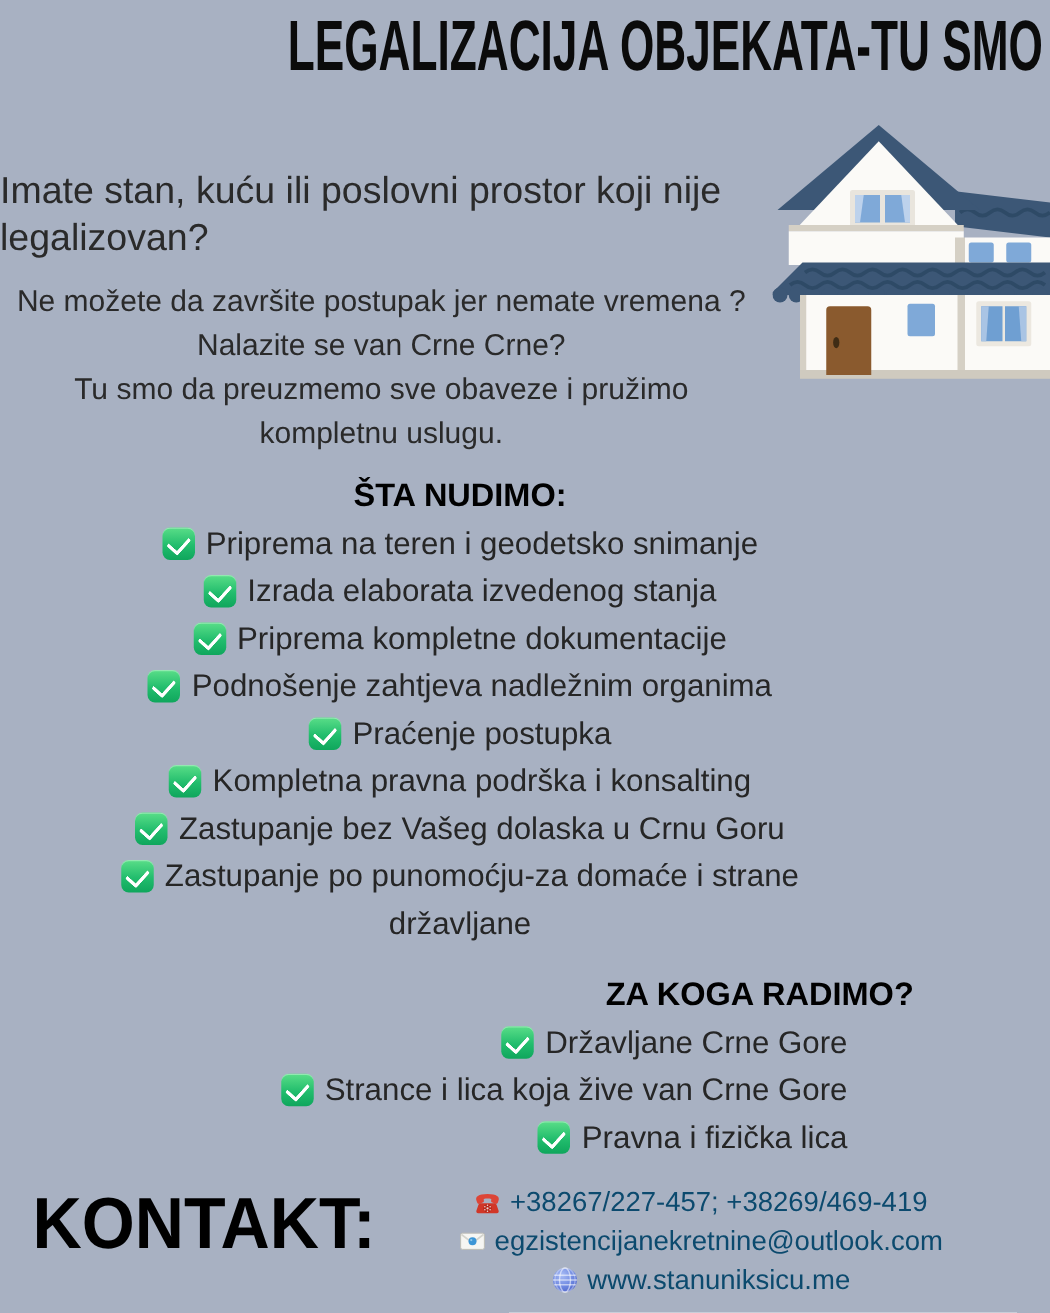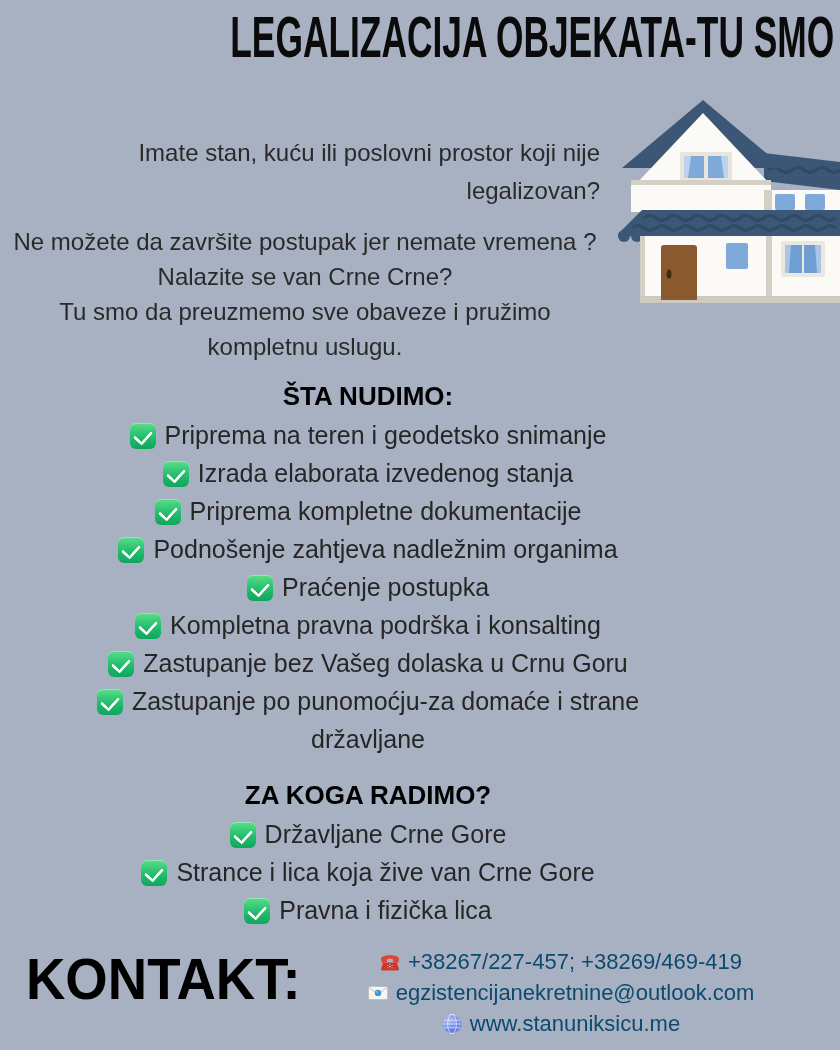--- a/index.html
+++ b/index.html
@@ -14,32 +14,32 @@
   
   .title{position:absolute;top:4px;left:0;width:840px;text-align:center;}
   .title-text{
     display:inline-block;white-space:nowrap;
     font-size:57px;font-weight:800;color:#0b0b0b;
     transform:scaleX(0.62);transform-origin:center;
   }
   
   .intro-lead{
     position:absolute;top:134px;left:0;width:600px;
-    text-align:right;font-size:24px;line-height:38px;color:#2a2a2a;
+    text-align:left;font-size:30px;line-height:38px;color:#2a2a2a;
   }
   .intro-body{
     position:absolute;top:224px;left:0;width:610px;
     text-align:center;font-size:24px;line-height:35px;color:#2a2a2a;
   }
   .intro-line{white-space:nowrap;}
   
   .house{position:absolute;left:618px;top:96px;width:222px;height:212px;}
   
   .services{position:absolute;top:376px;left:5px;width:726px;text-align:center;}
-  .clients{position:absolute;top:775px;left:5px;width:726px;text-align:center;}
+  .clients{position:absolute;top:775px;left:5px;width:726px;text-align:right;}
   .section-heading{font-size:26px;font-weight:800;line-height:40px;color:#000000;}
   .check-item{
     font-size:25px;line-height:38px;color:#262626;
     max-width:620px;margin:0 auto;
   }
   .check{
     display:inline-block;width:26px;height:26px;border-radius:6px;
     background:linear-gradient(180deg,#5ade88 0%,#22bd6d 55%,#0fa65c 100%);
     vertical-align:-5px;margin-right:9px;position:relative;
     box-shadow:inset 0 1px 0 rgba(255,255,255,.35);

